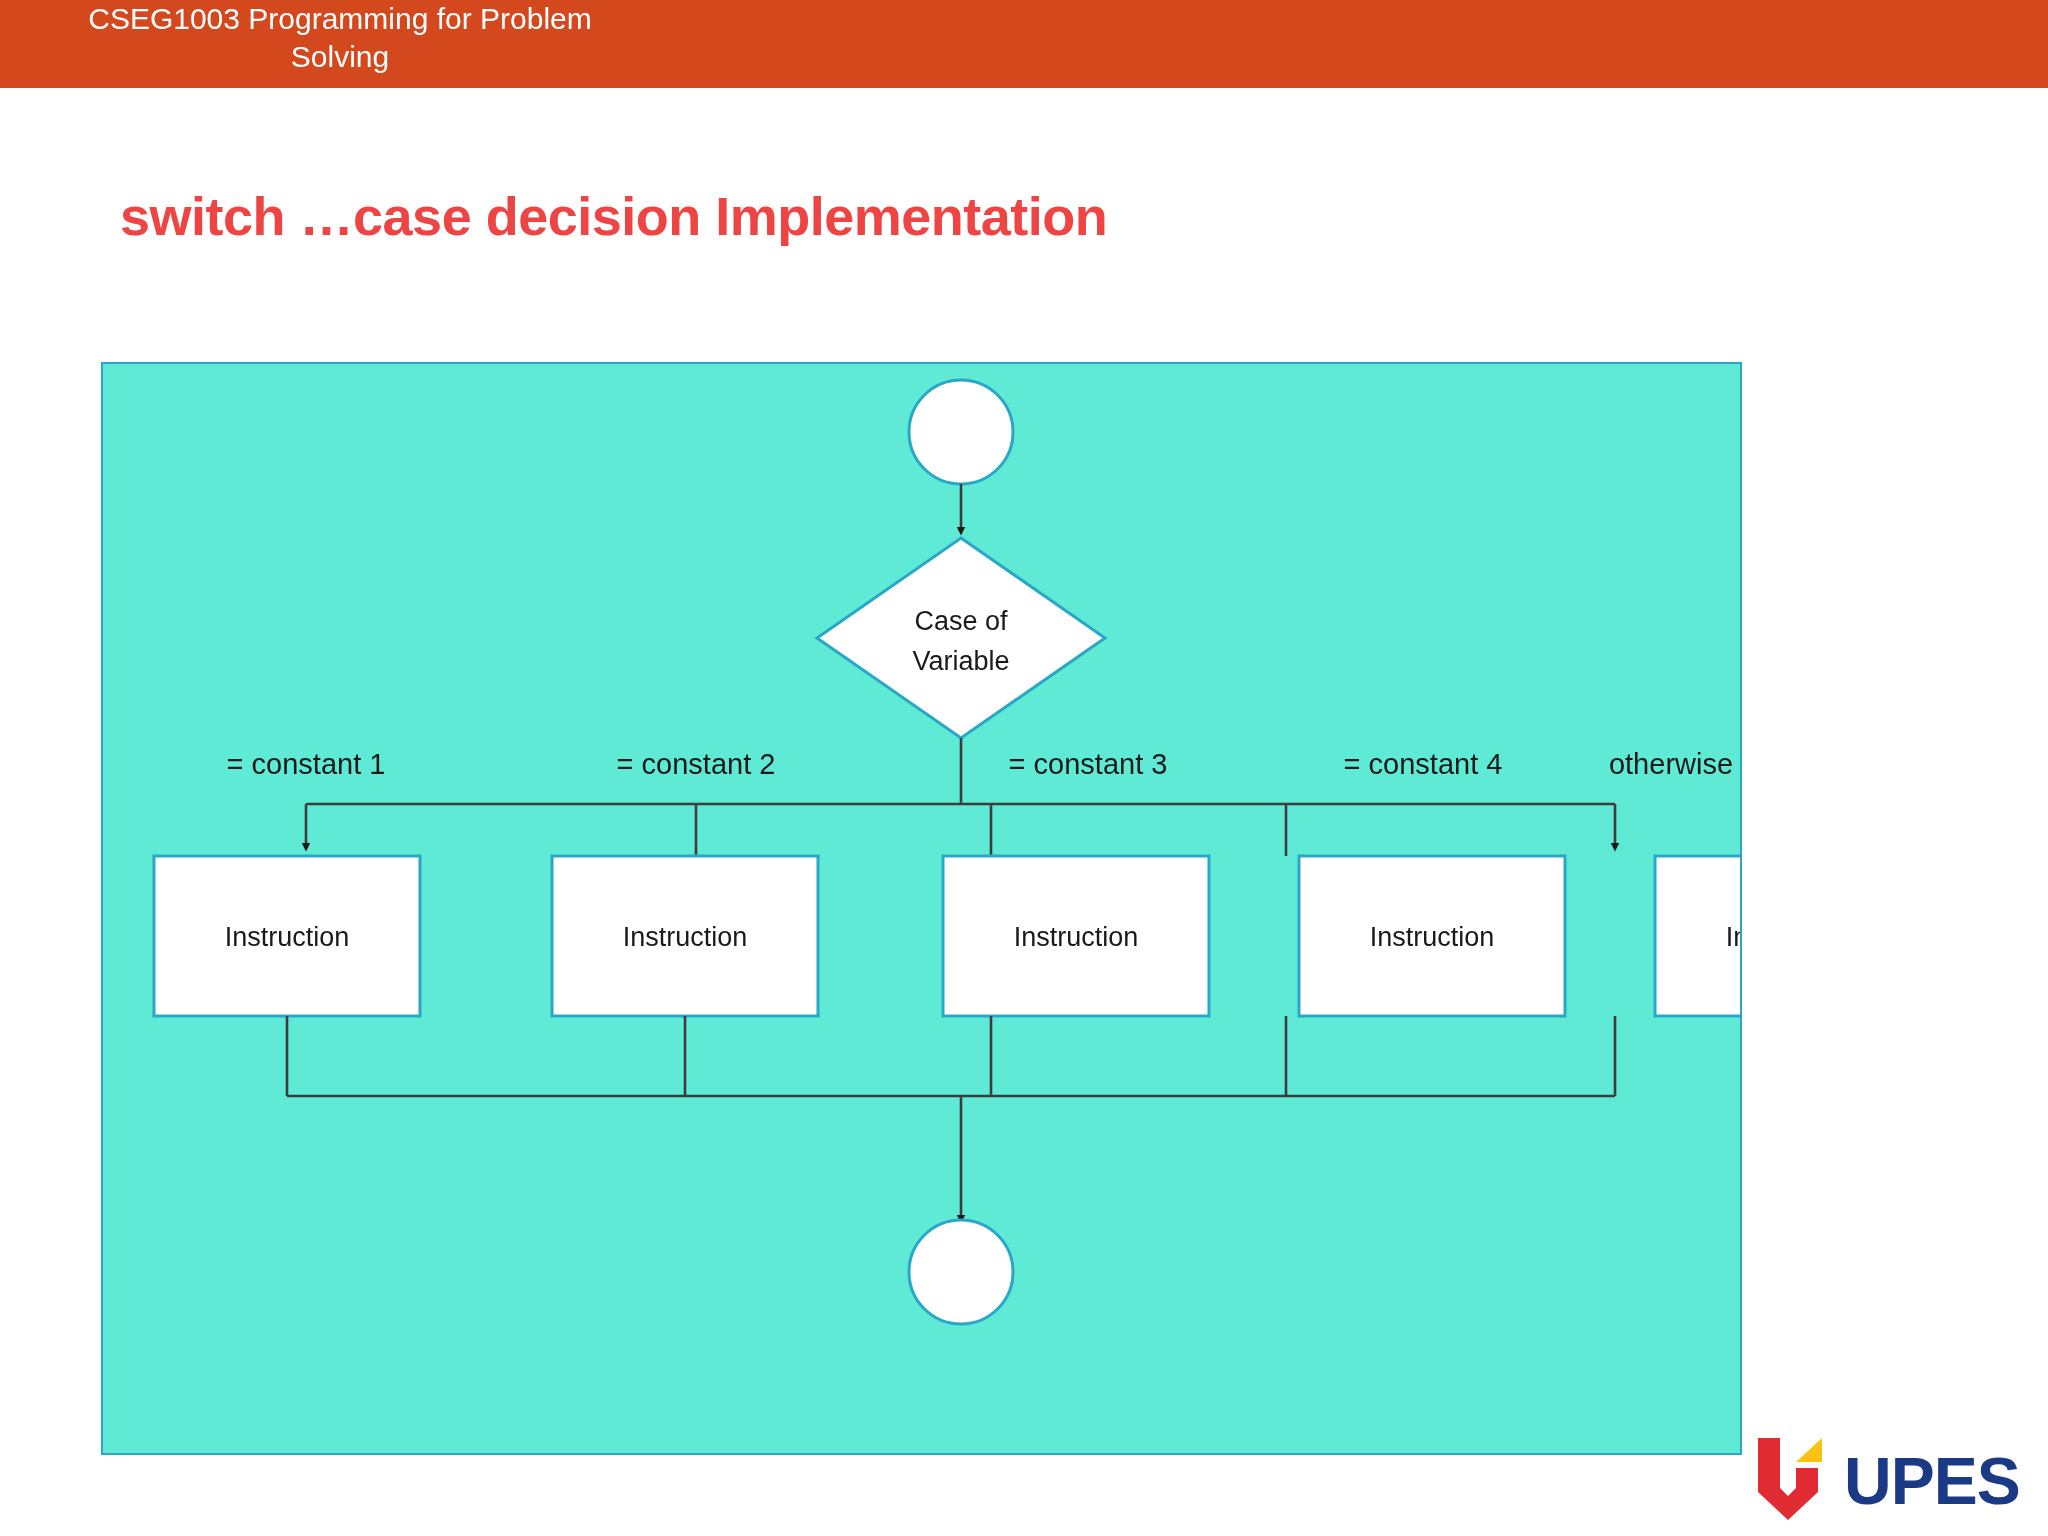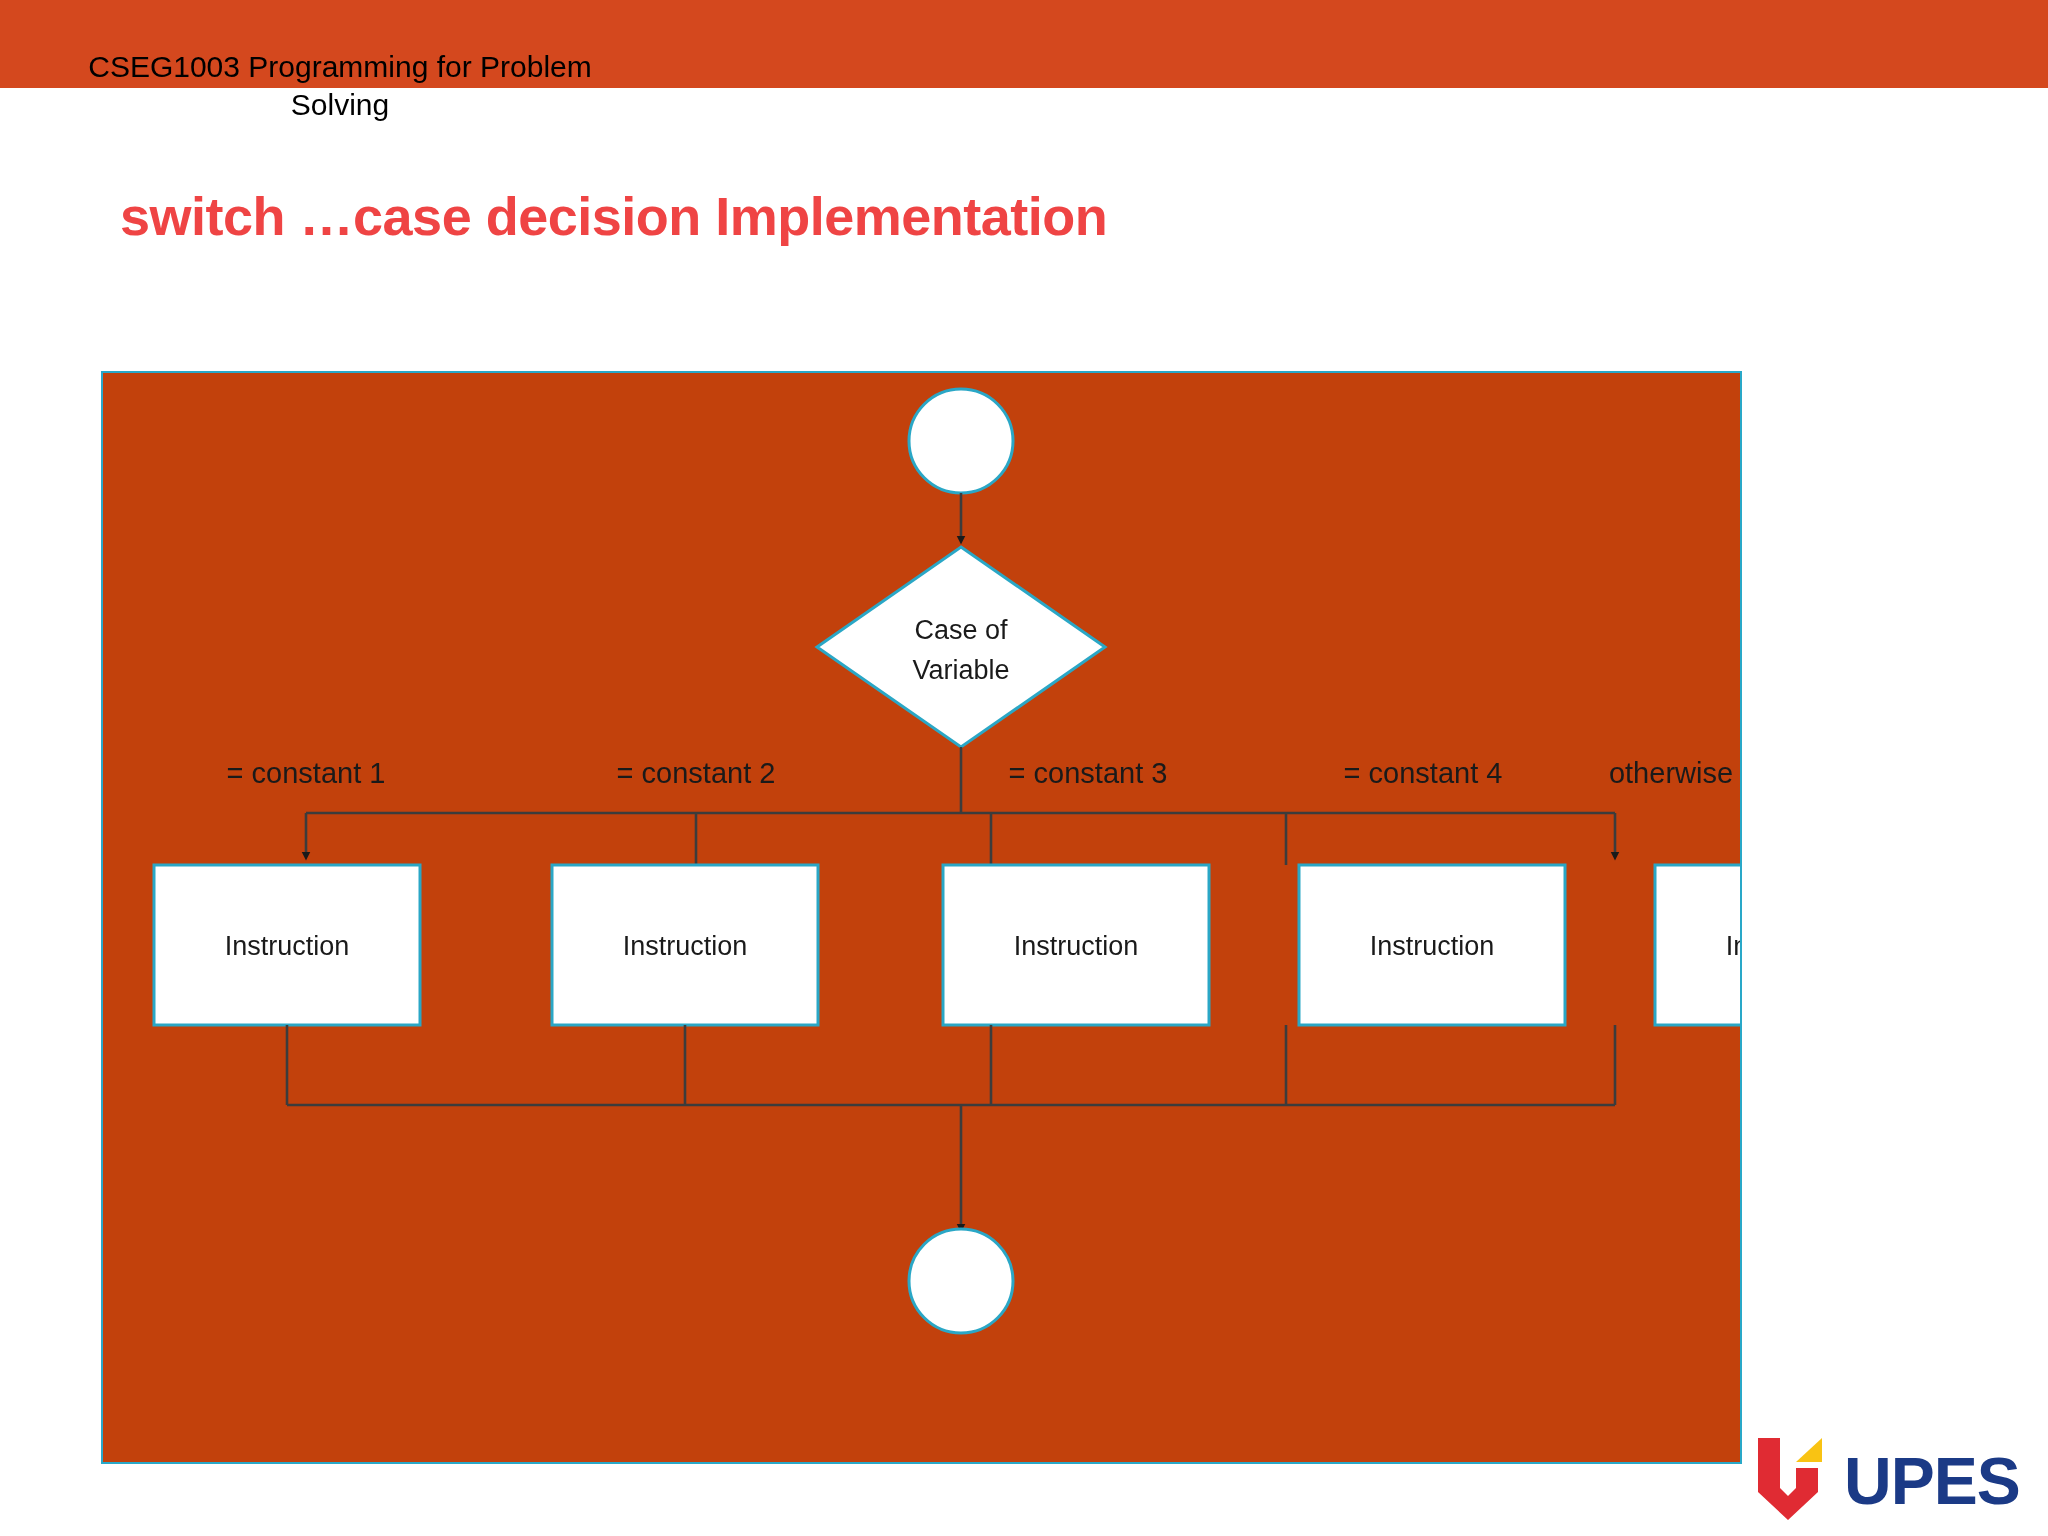--- a/index.html
+++ b/index.html
@@ -22,27 +22,26 @@
     top: 0;
     width: 2048px;
     height: 88px;
     background: #d4481e;
   }
   #header-title {
     position: absolute;
     left: 40px;
     top: 0px;
     width: 600px;
-    color: #000000;
+    color: #ffffff;
     font-size: 30px;
     line-height: 38px;
     text-align: center;
     white-space: pre-line;
     letter-spacing: 0px;
-    margin-top: 48px;
   }
 
   
   #slide-title {
     position: absolute;
     left: 120px;
     top: 185px;
     font-size: 54px;
     font-weight: bold;
     color: #ef4444;
@@ -51,23 +50,22 @@
   }
 
   
   #diagram-frame {
     position: absolute;
     left: 101px;
     top: 362px;
     width: 1641px;
     height: 1093px;
     border: 2px solid #29a8c8;
-    background: #c2410c;
+    background: #5eead4;
     box-sizing: border-box;
-    margin-top: 9px;
   }
 
   #flow-svg {
     position: absolute;
     left: 0;
     top: 0;
   }
 
   .node-label {
     font-family: "Liberation Sans", sans-serif;

